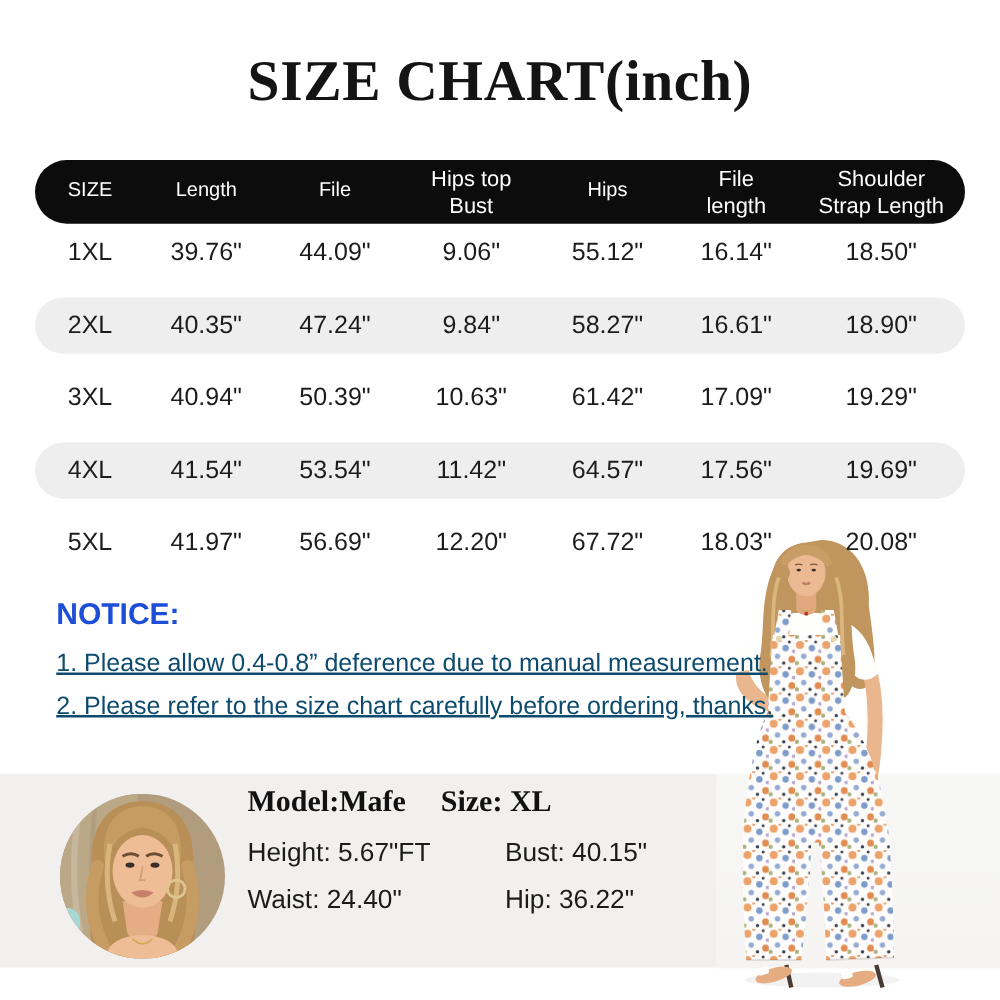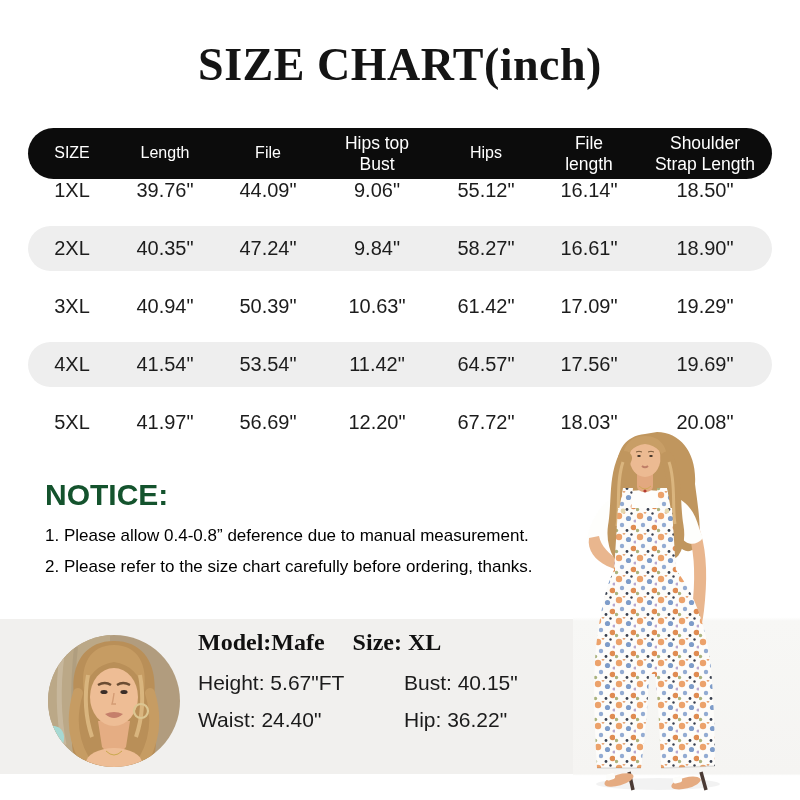--- a/index.html
+++ b/index.html
@@ -20,32 +20,32 @@
   }
   
   .thead{
     position:absolute;left:28px;top:128px;width:744px;height:51px;z-index:3;
     background:var(--header_bg);border-radius:26px;
     display:grid;grid-template-columns:88px 98px 108px 110px 108px 98px 134px;
     align-items:center;
   }
   .hcell{color:#ffffff;text-align:center;font-size:16px;line-height:1.15;white-space:pre-line;}
   .hcell.small{font-size:17.5px;}
-  .tbody{position:absolute;left:28px;top:168px;width:744px;z-index:3;}
+  .tbody{position:absolute;left:28px;top:180px;width:744px;z-index:3;}
   .trow{
     height:45px;margin-bottom:13px;
     display:grid;grid-template-columns:88px 98px 108px 110px 108px 98px 134px;
     align-items:center;
   }
   .trow.band{background:var(--band);border-radius:23px;}
   .tcell{text-align:center;font-size:20px;color:#1c1c1c;}
   
   .notice{position:absolute;left:45px;top:478px;z-index:3;}
-  .notice-h{font-weight:700;font-size:30px;color:#14532d;margin:0 0 14px 0;}
-  .notice-item{font-size:17px;color:#000000;margin:0 0 11px 0;}
+  .notice-h{font-weight:700;font-size:24px;color:#1d4ed8;margin:0 0 14px 0;}
+  .notice-item{font-size:20px;color:#0c4a6e;margin:0 0 11px 0;text-decoration:underline;}
   
   .panel{position:absolute;left:0;top:619px;width:800px;height:155px;background:var(--panel);z-index:1;}
   .headshot{
     position:absolute;left:48px;top:635px;width:132px;height:132px;border-radius:50%;
     overflow:hidden;z-index:3;
   }
   .minfo{position:absolute;left:198px;top:629px;z-index:3;}
   .mline1{
     display:flex;gap:28px;font-family:"Liberation Serif","DejaVu Serif",serif;
     font-weight:700;font-size:24px;color:#111111;

